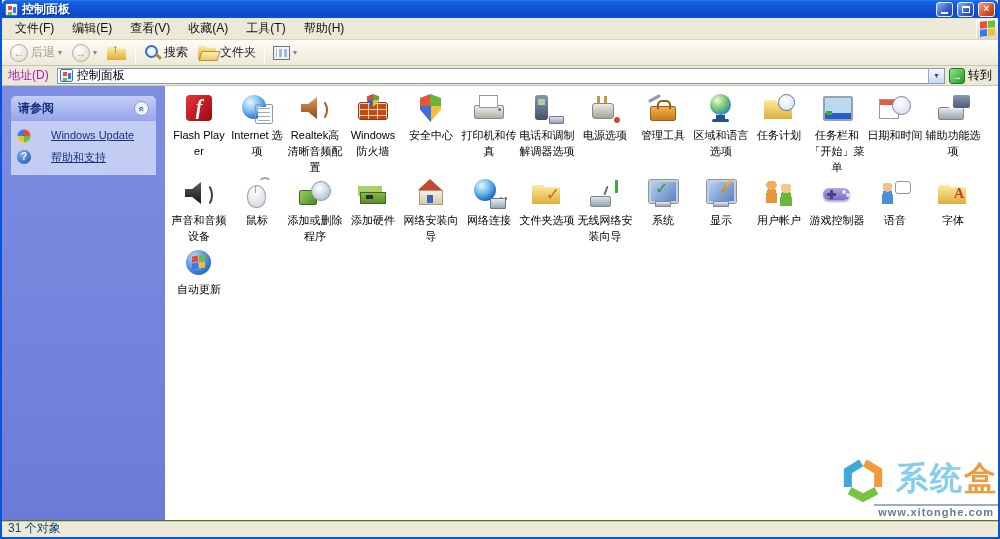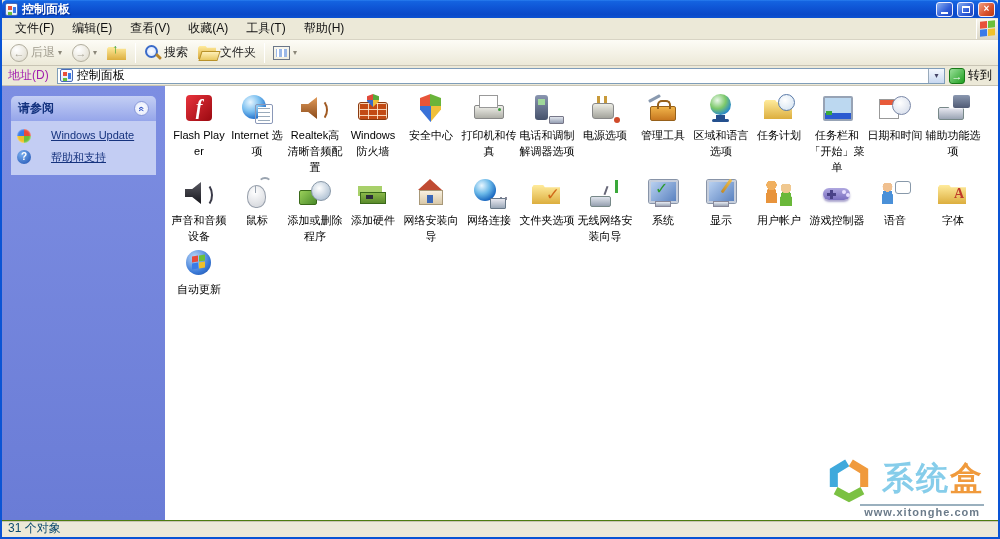--- a/index.html
+++ b/index.html
@@ -183,21 +183,21 @@
   .icon-fonts::after { content:"A"; right:6px; top:10px; color:#c03a2a; font:bold 14px/14px "Liberation Serif","DejaVu Serif",serif; }
   .icon-automatic-updates::before { left:4px; top:4px; width:25px; height:25px; border-radius:50%;
     background:radial-gradient(circle at 35% 30%,#bcd8f8,#3a7ad8 62%,#1a4aa0); }
   .icon-automatic-updates::after { left:10px; top:10px; width:6px; height:6px; background:#e84a3a; transform:skewY(-8deg);
     box-shadow:7px 0 0 #6ac03a,0 7px 0 #3a7ae8,7px 7px 0 #f0c02a; }
 
   
   .statusbar { height:17px; flex:0 0 17px; background:#ece9d8; border-top:1px solid #4d7c0f; box-shadow:inset 0 1px 0 #c8c4b4; display:flex; align-items:flex-end; padding-left:6px; color:#0c4a6e; }
 
   
-  .watermark { position:absolute; right:14px; bottom:0; display:flex; flex-direction:column; align-items:flex-end; z-index:10; }
+  .watermark { position:absolute; right:0; bottom:0; display:flex; flex-direction:column; align-items:flex-end; z-index:10; }
   .wm-row { display:flex; align-items:center; gap:6px; }
   .wm-title { font-size:32px; font-weight:bold; letter-spacing:2px; text-shadow:1px 1px 0 #fff; }
   .wm-blue { color:#86cdea; }
   .wm-orange { color:#f09a3c; }
   .wm-url { font-size:11px; font-weight:bold; color:#6b7b8a; border-top:2px solid #9ab0be; padding:0 4px 2px; letter-spacing:1px; }
 </style>
 </head>
 <body>
 
 <div class="window">

